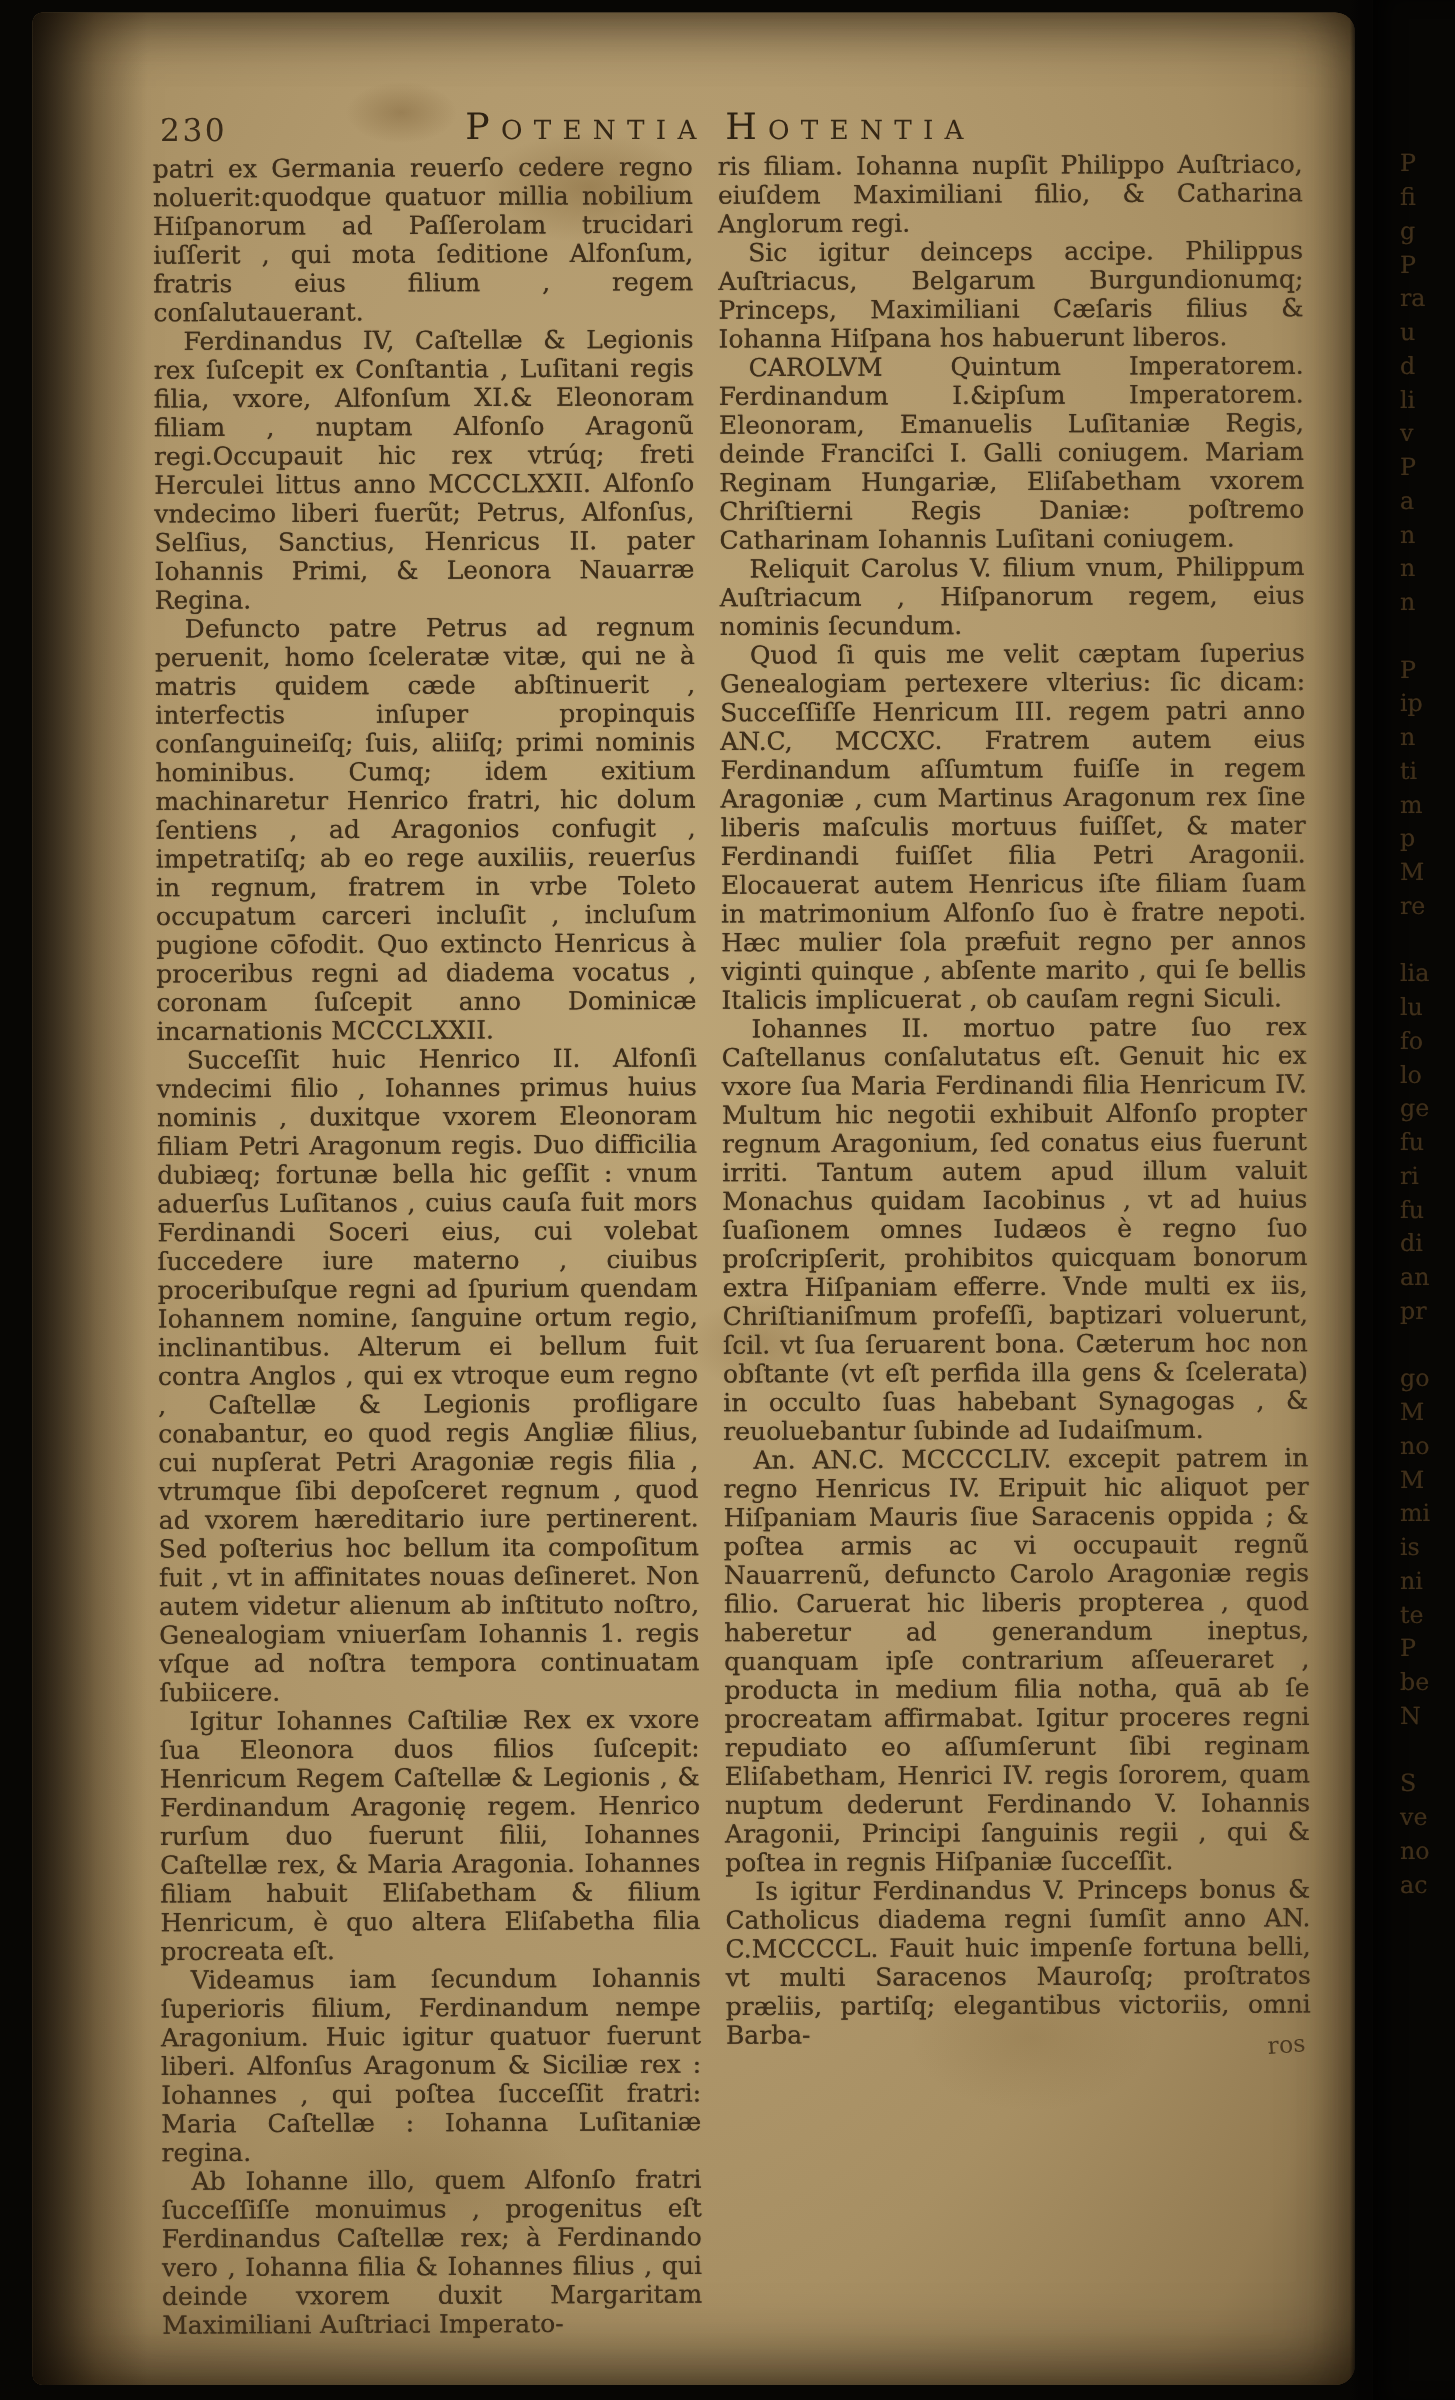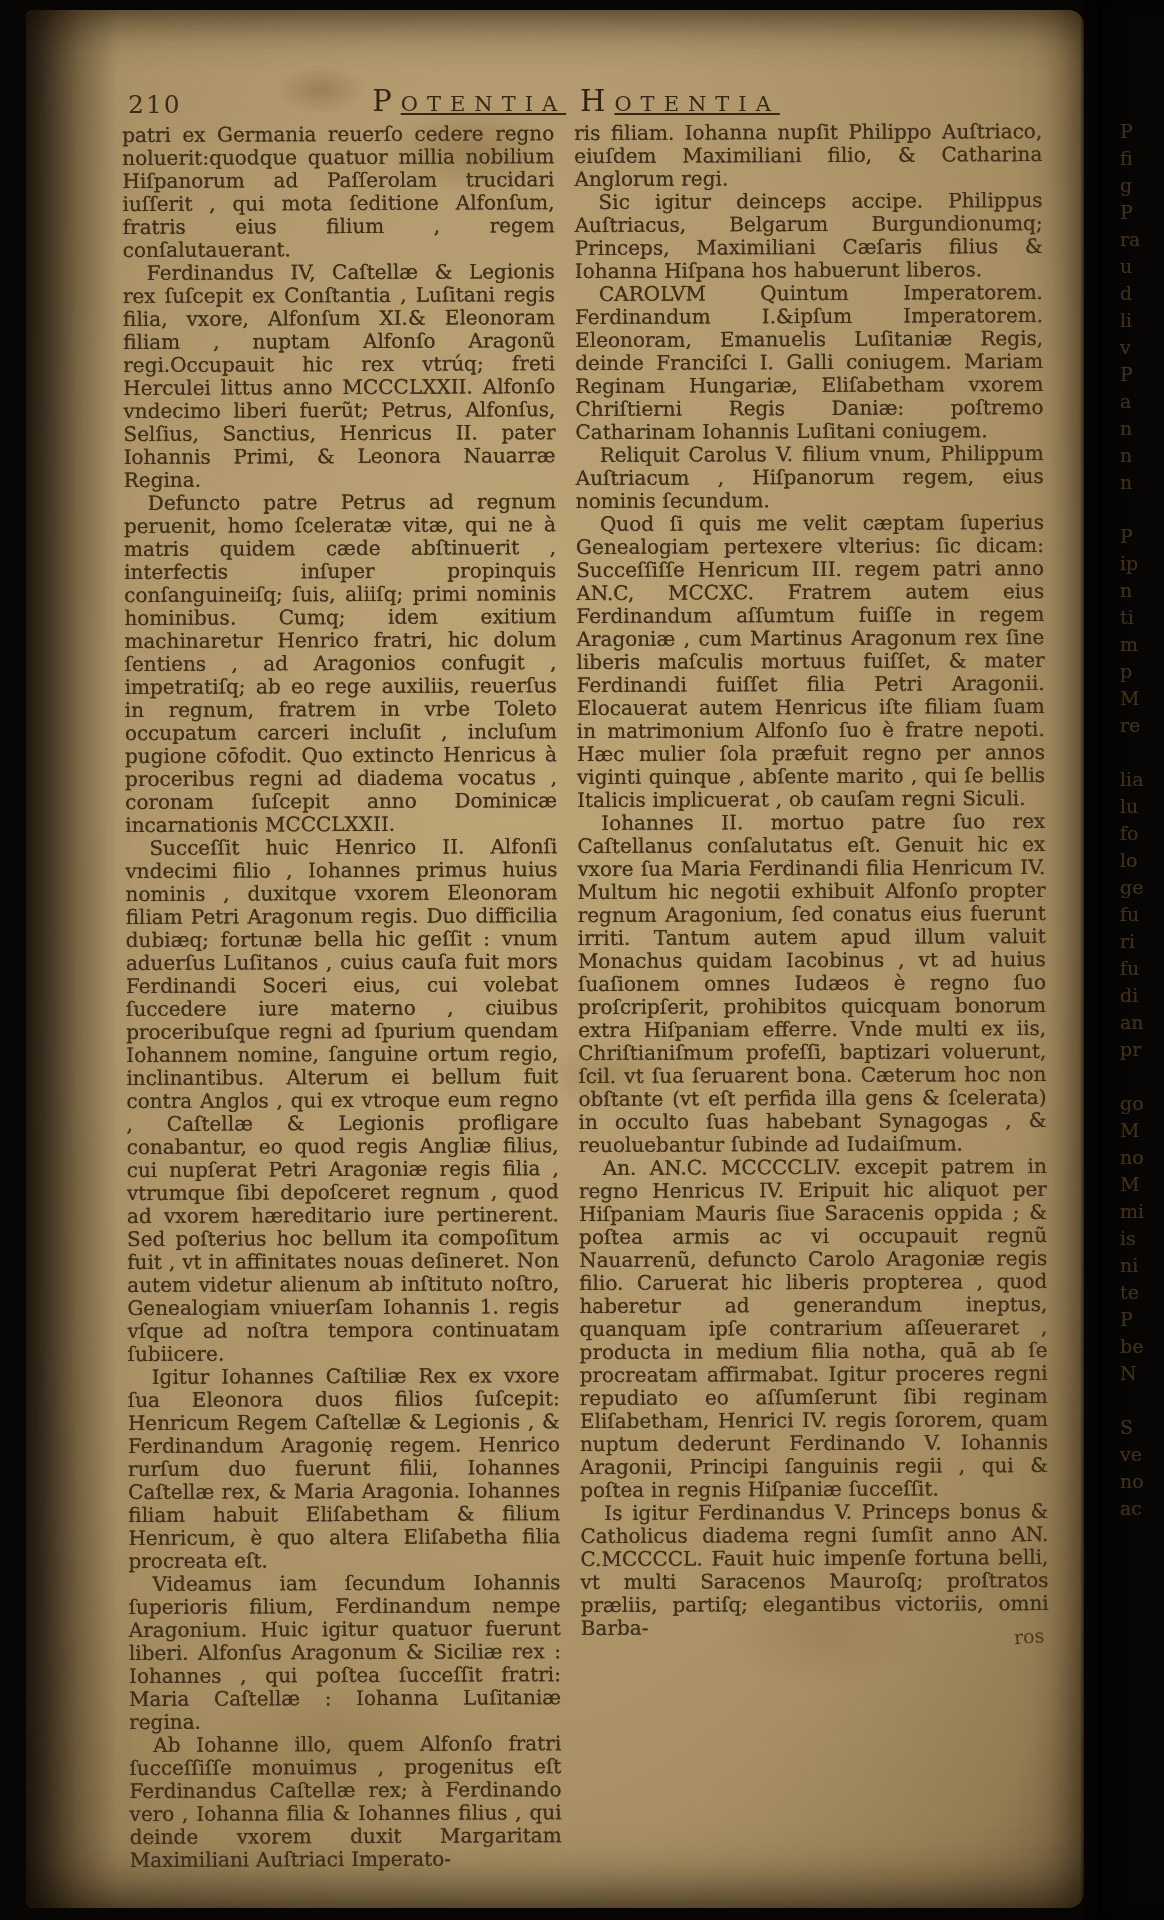--- a/index.html
+++ b/index.html
@@ -37,21 +37,21 @@
   
   .header{position:absolute;left:0;top:74px;width:100%;height:40px;color:#352715;}
   .page-number{
     position:absolute;left:102px;top:6px;
     font-size:25px;letter-spacing:2px;color:#3a2b18;
   }
   .running-title{
     position:absolute;left:270px;top:0;width:560px;text-align:center;
     color:#32251４;white-space:nowrap;
   }
-  .running-title .word{letter-spacing:9px;font-size:21px;color:#33261４;text-decoration:underline;}
+  .running-title .word{letter-spacing:9px;font-size:21px;color:#33261４;}
   .running-title .lead{font-size:29px;letter-spacing:9px;color:#2e2212;}
   .running-title .gap{display:inline-block;width:14px;}
 
   
   .text-area{
     position:absolute;left:100px;top:112px;width:920px;
     display:flex;gap:20px;
     transform:rotate(-0.25deg);
   }
   .col{color:#3e2e1a;}
@@ -92,21 +92,21 @@
 
 <div class="page">
   <div class="gutter-shade"></div>
   <div class="stain s1"></div>
   <div class="stain s2"></div>
   <div class="stain s3"></div>
   <div class="stain s4"></div>
   <div class="stain s5"></div>
 
   <div class="header">
-    <div class="page-number">210</div>
+    <div class="page-number">230</div>
     <div class="running-title">
       <span class="lead">P</span><span class="word">OTENTIA</span><span class="gap"></span><span class="lead">H</span><span class="word">OTENTIA</span>
     </div>
   </div>
 
   <div class="text-area">
     <div class="col left">
         <p class="para">patri ex Germania reuerſo cedere regno noluerit:quodque quatuor millia nobilium Hiſpanorum ad Paſſerolam trucidari iuſſerit , qui mota ſeditione Alfonſum, fratris eius filium , regem conſalutauerant.</p>
         <p class="para indent">Ferdinandus IV, Caſtellæ &amp; Legionis rex ſuſcepit ex Conſtantia , Luſitani regis filia, vxore, Alfonſum XI.&amp; Eleonoram filiam , nuptam Alfonſo Aragonũ regi.Occupauit hic rex vtrúq; freti Herculei littus anno MCCCLXXII. Alfonſo vndecimo liberi fuerũt; Petrus, Alfonſus, Selſius, Sanctius, Henricus II. pater Iohannis Primi, &amp; Leonora Nauarræ Regina.</p>
         <p class="para indent">Defuncto patre Petrus ad regnum peruenit, homo ſceleratæ vitæ, qui ne à matris quidem cæde abſtinuerit , interfectis inſuper propinquis conſanguineiſq; ſuis, aliiſq; primi nominis hominibus. Cumq; idem exitium machinaretur Henrico fratri, hic dolum ſentiens , ad Aragonios confugit , impetratiſq; ab eo rege auxiliis, reuerſus in regnum, fratrem in vrbe Toleto occupatum carceri incluſit , incluſum pugione cōfodit. Quo extincto Henricus à proceribus regni ad diadema vocatus , coronam ſuſcepit anno Dominicæ incarnationis MCCCLXXII.</p>

